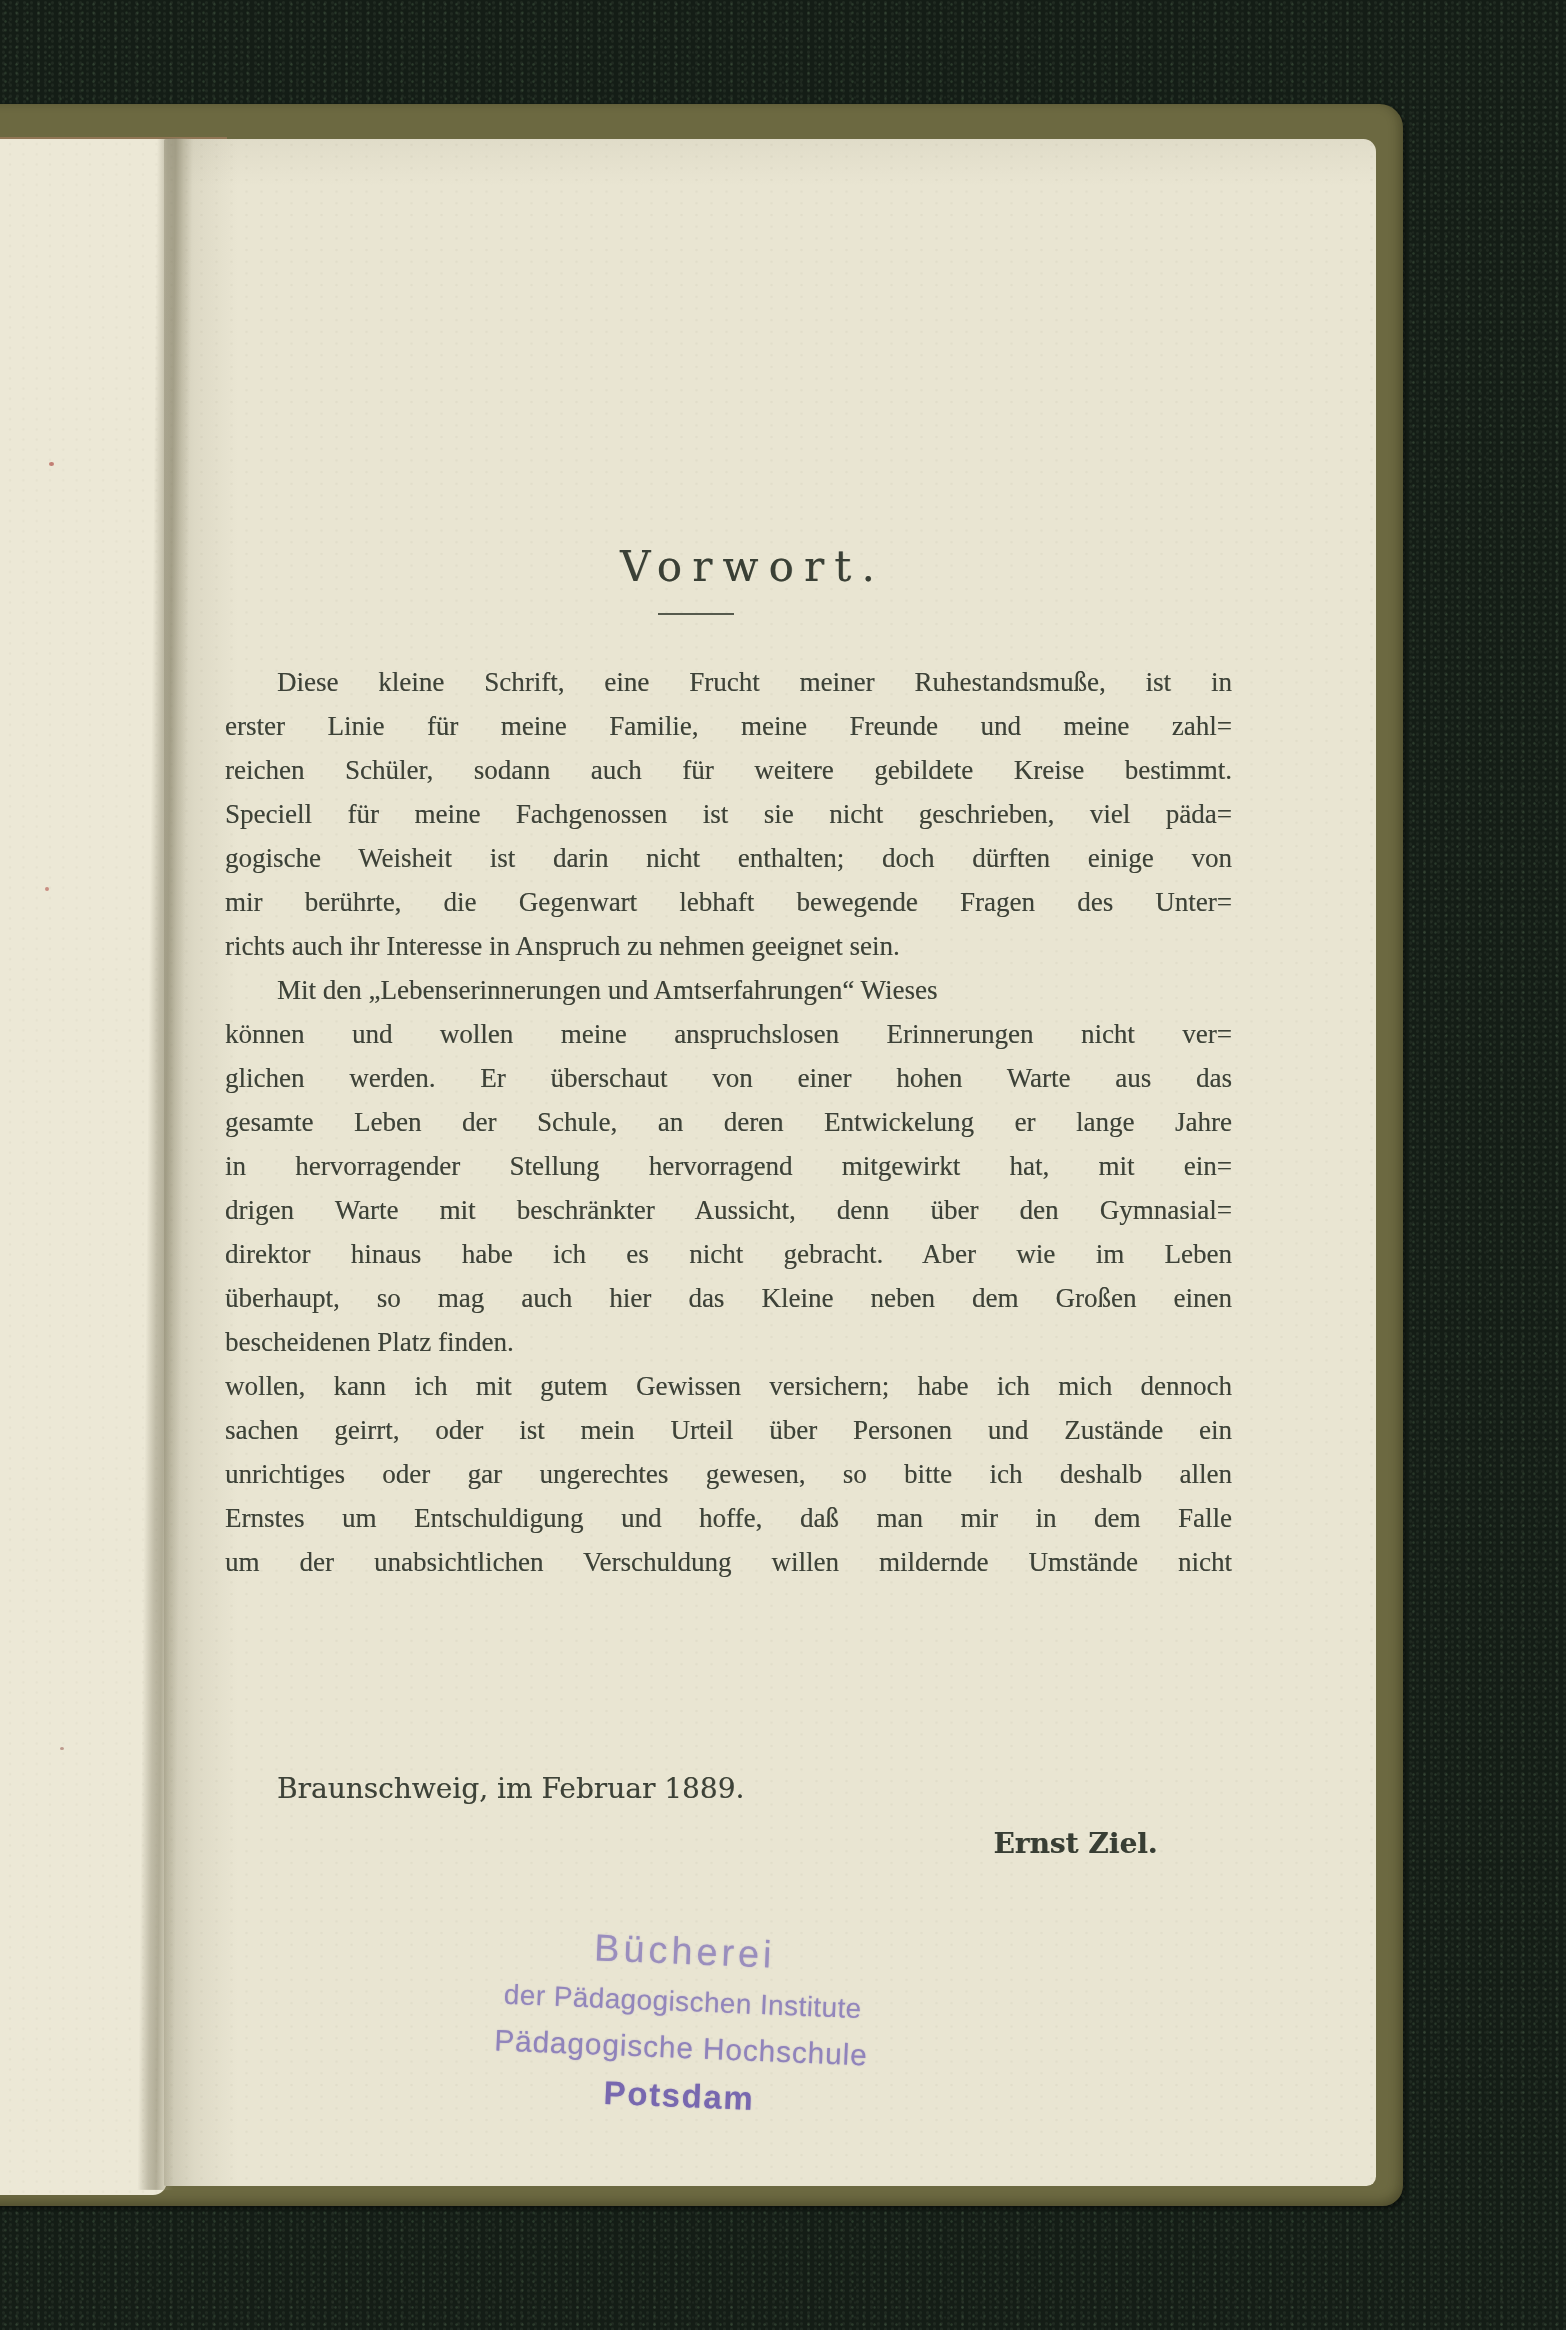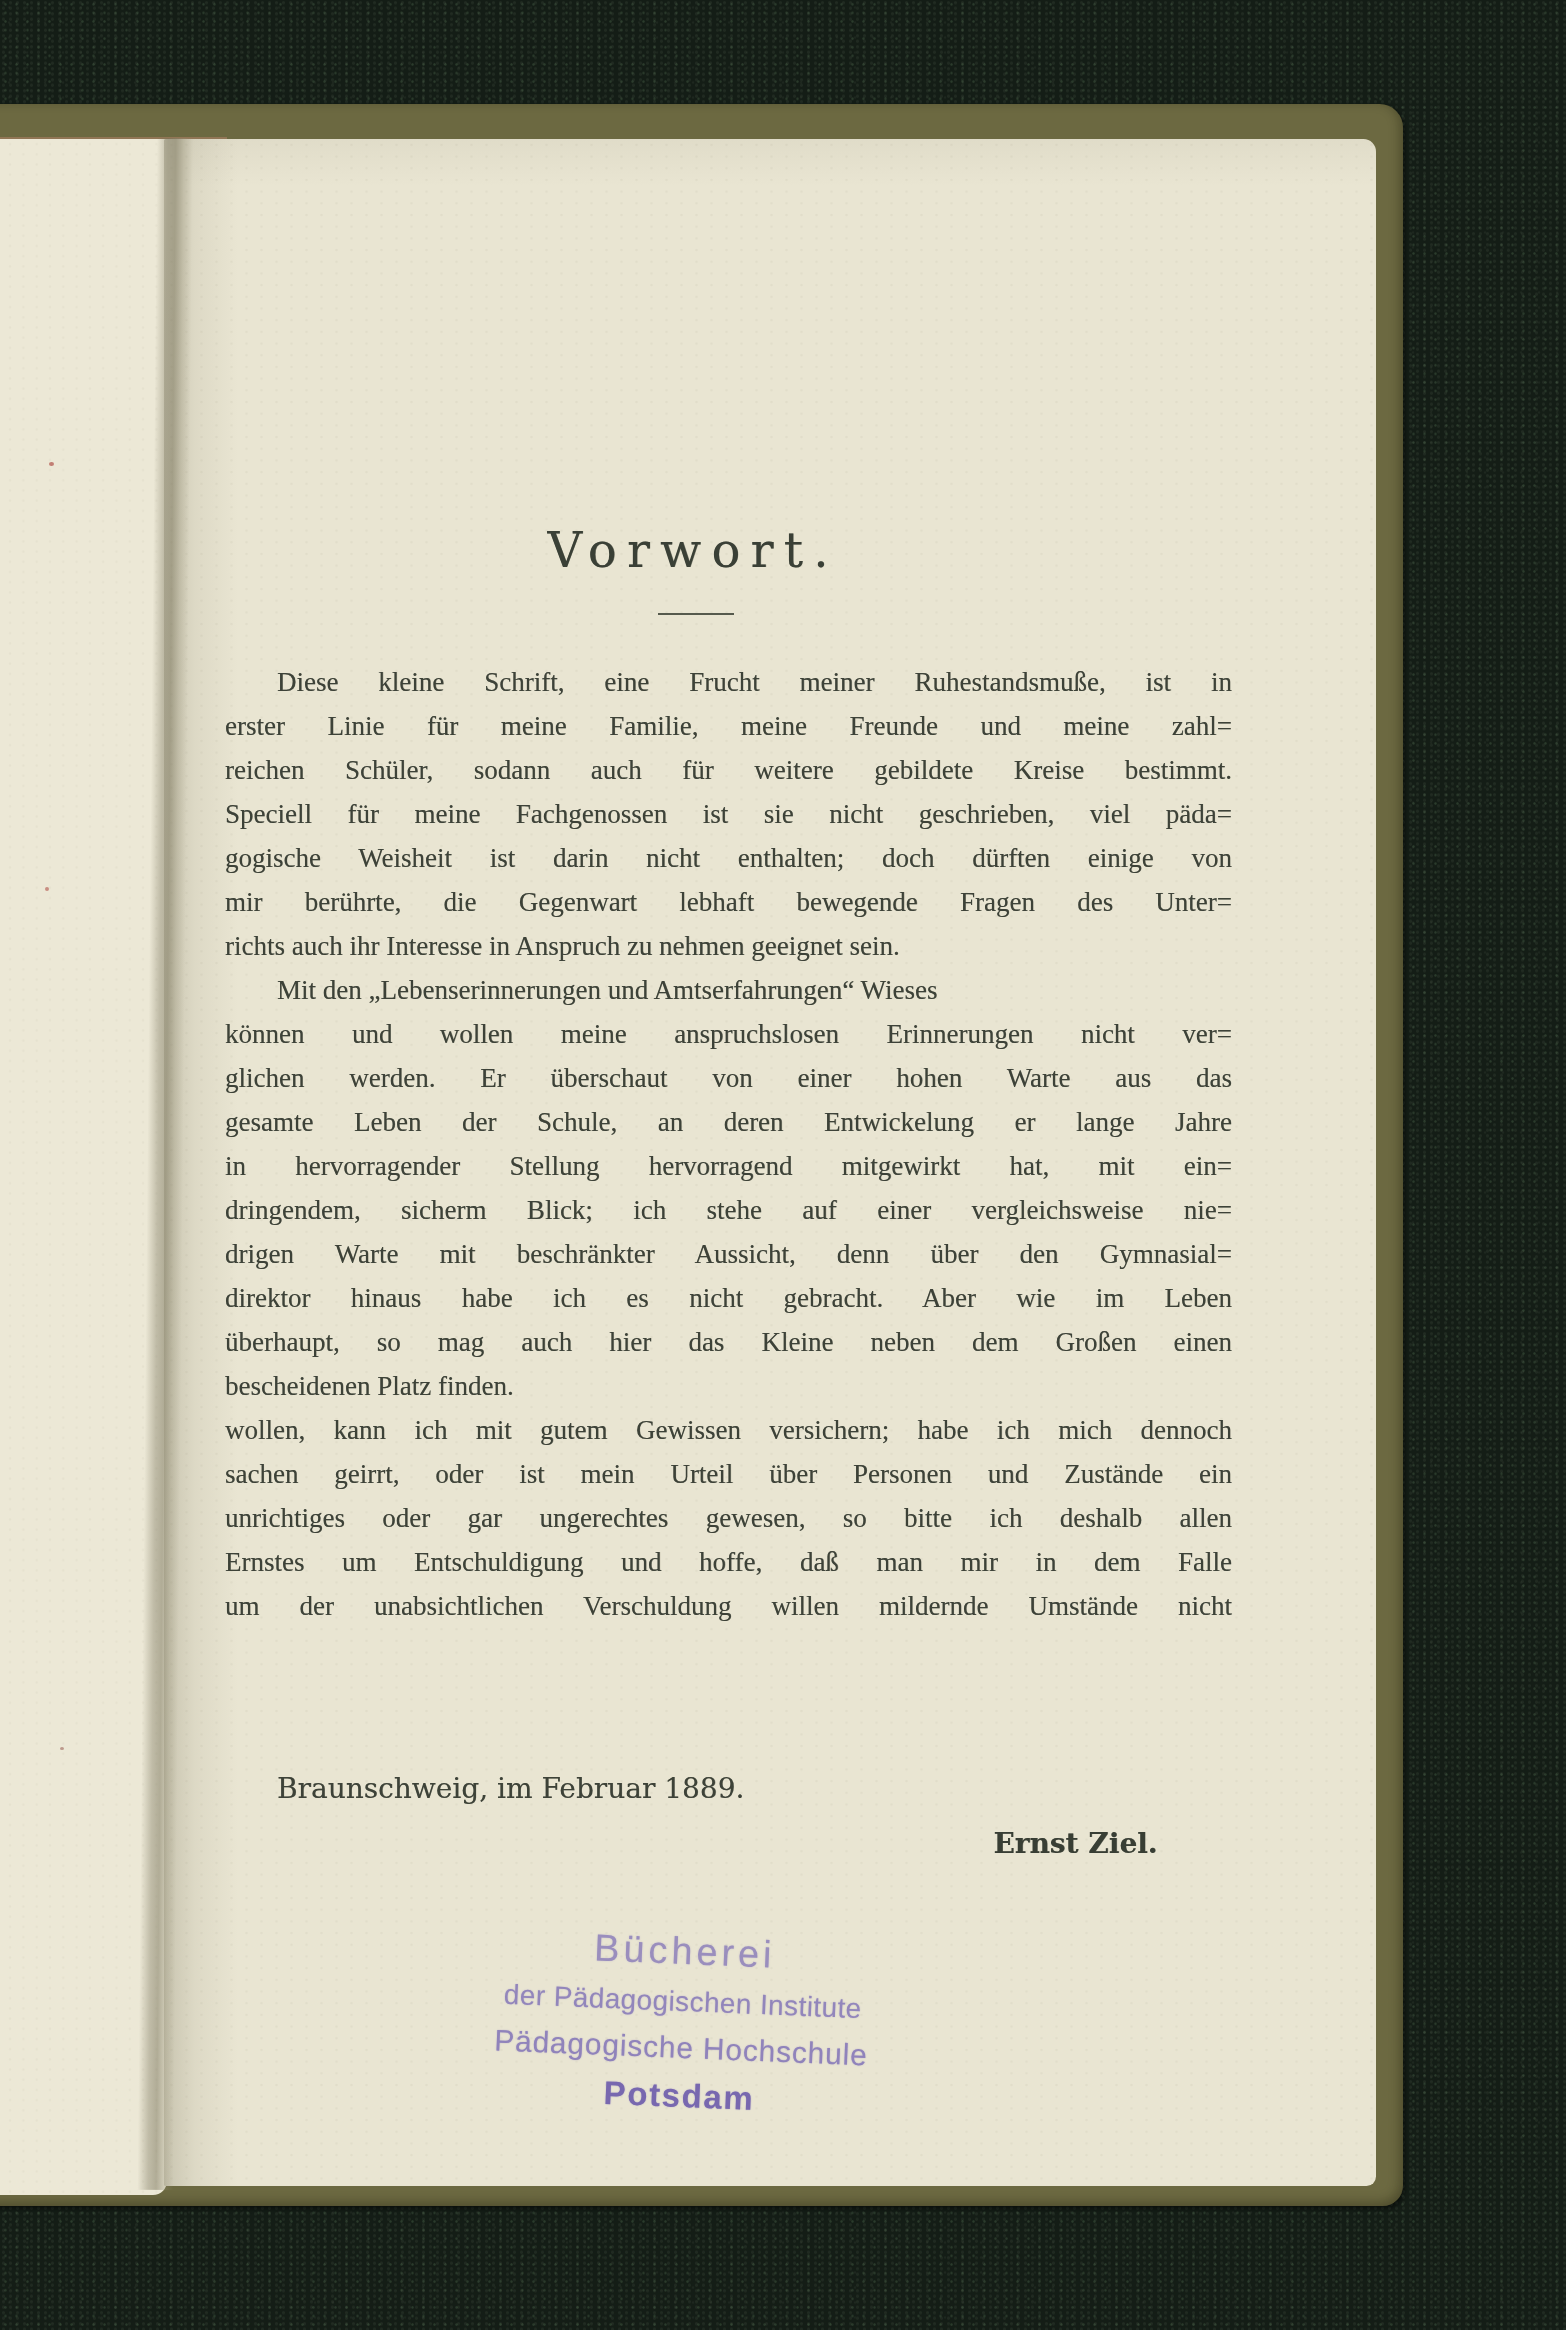--- a/index.html
+++ b/index.html
@@ -35,22 +35,22 @@
   }
   .gutter{
     position:absolute;left:157px;top:138px;width:36px;height:2052px;
     background:linear-gradient(90deg, rgba(110,105,80,0.0) 0%, rgba(110,105,80,0.35) 30%, rgba(128,123,98,0.55) 52%, rgba(150,145,120,0.30) 75%, rgba(150,145,120,0.0) 100%);
     transform:rotate(0.55deg);transform-origin:top center;
   }
   .edge-line{position:absolute;left:0;top:137px;width:227px;height:2.3px;background:rgba(190,135,110,0.45);}
   .speck{position:absolute;border-radius:50%;}
   .page-title{
     position:absolute;left:517px;top:523px;width:352px;height:55px;
-    text-align:center;font-size:48px;line-height:55px;letter-spacing:10.2px;
-    color:#3a4036;font-weight:normal;margin:0;
+    text-align:right;font-size:42px;line-height:55px;letter-spacing:10.2px;
+    color:#3a4036;font-weight:normal;margin:16px;
     text-shadow:0.4px 0.4px 0.5px rgba(45,50,40,0.5);
   }
   .title-rule{position:absolute;left:658px;top:613px;width:76px;height:2.3px;background:#565a4d;}
   .body-block{position:absolute;left:225px;top:660px;width:1007px;color:#3d4238;font-family:Liberation Serif, serif;}
   .line{
     height:44px;line-height:44px;font-size:27px;
     text-align:justify;text-align-last:justify;white-space:normal;
     text-shadow:0.3px 0.3px 0.4px rgba(50,55,45,0.45);
   }
   .line.indent{padding-left:52px;}
@@ -102,21 +102,20 @@
     <div class="line">Speciell für meine Fachgenossen ist sie nicht geschrieben, viel päda=</div>
     <div class="line">gogische Weisheit ist darin nicht enthalten; doch dürften einige von</div>
     <div class="line">mir berührte, die Gegenwart lebhaft bewegende Fragen des Unter=</div>
     <div class="line pend">richts auch ihr Interesse in Anspruch zu nehmen geeignet sein.</div>
 
     <div class="line indent pend">Mit den „Lebenserinnerungen und Amtserfahrungen“ Wieses</div>
     <div class="line">können und wollen meine anspruchslosen Erinnerungen nicht ver=</div>
     <div class="line">glichen werden.  Er überschaut von einer hohen Warte aus das</div>
     <div class="line">gesamte Leben der Schule, an deren Entwickelung er lange Jahre</div>
     <div class="line">in hervorragender Stellung hervorragend mitgewirkt hat, mit ein=</div>
-    <div class="line">dringendem, sicherm Blick; ich stehe auf einer vergleichsweise nie=</div>
     <div class="line">drigen Warte mit beschränkter Aussicht, denn über den Gymnasial=</div>
     <div class="line">direktor hinaus habe ich es nicht gebracht.  Aber wie im Leben</div>
     <div class="line">überhaupt, so mag auch hier das Kleine neben dem Großen einen</div>
     <div class="line pend">bescheidenen Platz finden.</div>
 
     <div class="line">wollen, kann ich mit gutem Gewissen versichern; habe ich mich dennoch</div>
     <div class="line">sachen geirrt, oder ist mein Urteil über Personen und Zustände ein</div>
     <div class="line">unrichtiges oder gar ungerechtes gewesen, so bitte ich deshalb allen</div>
     <div class="line">Ernstes um Entschuldigung und hoffe, daß man mir in dem Falle</div>
     <div class="line">um der unabsichtlichen Verschuldung willen mildernde Umstände nicht</div>

